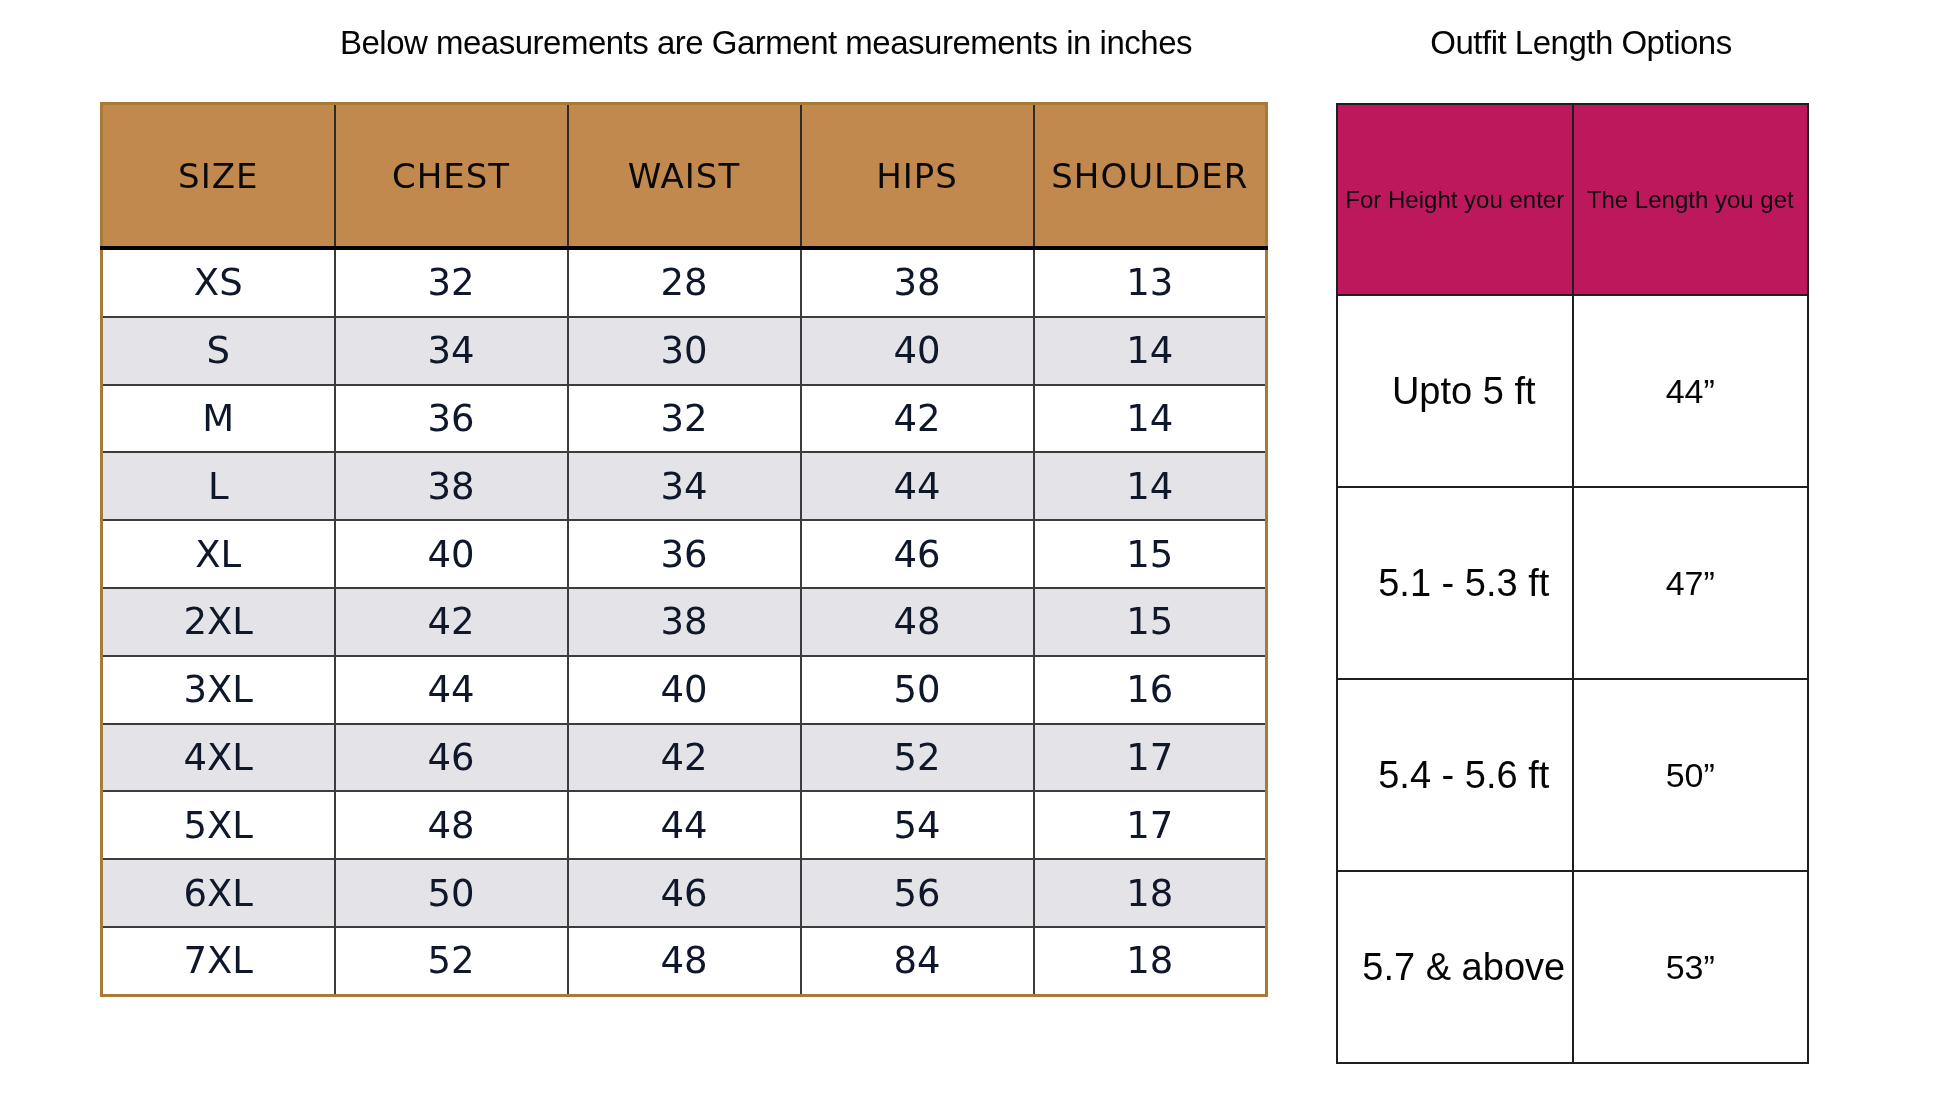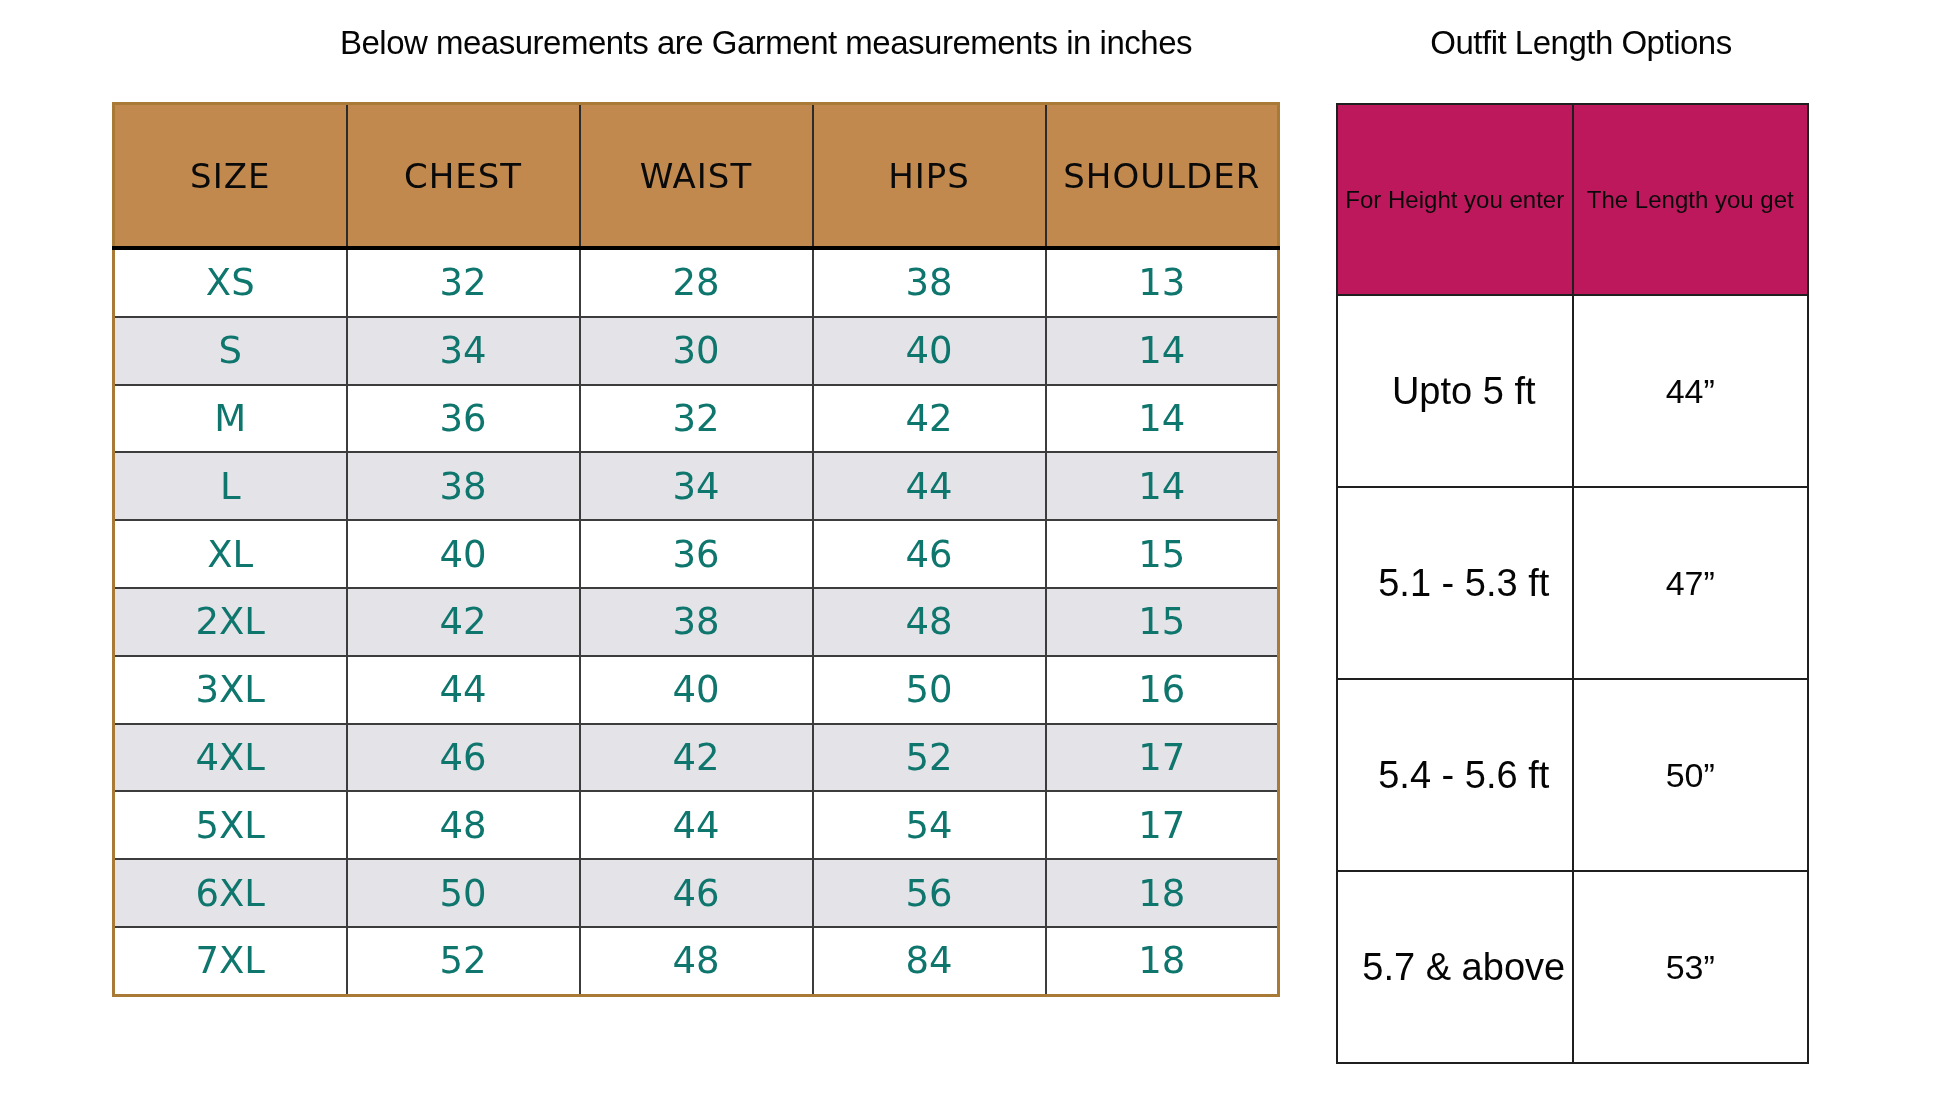--- a/index.html
+++ b/index.html
@@ -22,21 +22,21 @@
     font-family: "Liberation Sans", sans-serif;
   }
   .title-left  { left: 310px; width: 912px; }
   .title-right { left: 1411px; width: 340px; }
 
   table { border-collapse: collapse; table-layout: fixed; }
 
   
   .size-table {
     position: absolute;
-    left: 112px;
+    left: 100px;
     top: 102px;
     width: 1168px;
     font-family: "DejaVu Sans", sans-serif;
   }
   .size-table th {
     height: 139px;
     background: #c1894e;
     border: 2px solid #2b2b2b;
     border-bottom: 4px solid #000000;
     font-size: 34px;
@@ -45,21 +45,21 @@
     text-align: center;
     vertical-align: middle;
     color: #0a0a0a;
   }
   .size-table td {
     height: 63.8px;
     border: 2px solid #3c3c3c;
     font-size: 37px;
     text-align: center;
     vertical-align: middle;
-    color: #0f766e;
+    color: #0f172a;
     background: #ffffff;
   }
   .size-table { border: 3px solid #a87a35; }
   .size-table tbody tr:nth-child(even) td { background: #e4e4e8; }
 
   
   .length-table {
     position: absolute;
     left: 1336px;
     top: 103px;

